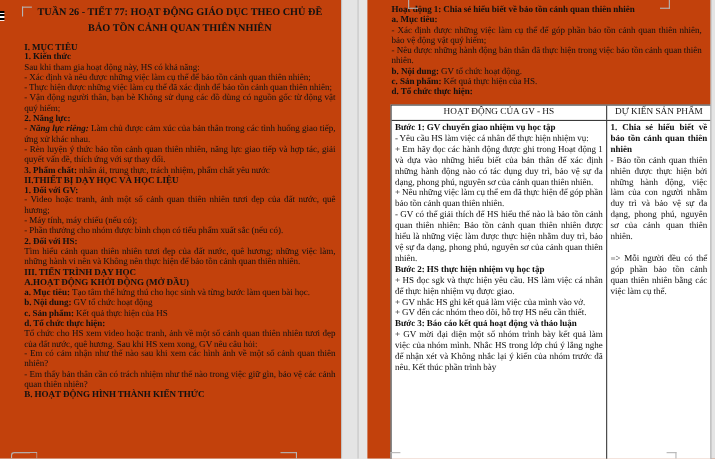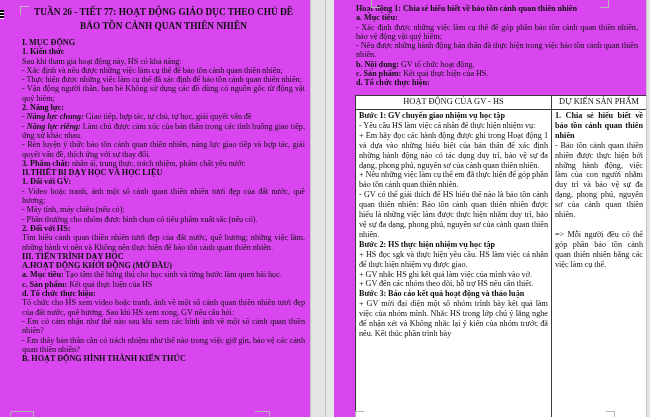--- a/index.html
+++ b/index.html
@@ -4,21 +4,21 @@
 <style>
   html,body{margin:0;padding:0;}
   body{
     position:relative;
     width:650px;height:417px;
     overflow:hidden;
     background:#e6e6e6;
     font-family:"Liberation Serif","DejaVu Serif",serif;
     color:#111;
   }
-  .page{position:absolute;top:0;height:417px;background:#d946ef;}
+  .page{position:absolute;top:0;height:417px;background:#c2410c;}
   #page1{left:0;width:310px;}
   #page2{left:334px;width:320px;}
   .page-gap{
     position:absolute;top:0;left:310px;width:16px;height:417px;
     background:#e4e4e4;
     border-left:1px solid #c3c3c3;border-right:1px solid #c3c3c3;
     box-sizing:border-box;
   }
   .right-edge{
     position:absolute;top:0;left:646px;width:4px;height:417px;
@@ -78,41 +78,41 @@
 </head>
 <body>
 
 <div class="page" id="page1">
   <div class="content" id="content1">
     <div class="title-block">
       <p class="doc-title">TUẦN 26 - TIẾT 77: HOẠT ĐỘNG GIÁO DỤC THEO CHỦ ĐỀ</p>
       <p class="doc-title">BẢO TỒN CẢNH QUAN THIÊN NHIÊN</p>
     </div>
     <div>
-        <p class="para"><span class="b">I. MỤC ĐỘNG</span></p>
+        <p class="para"><span class="b">I. MỤC TIÊU</span></p>
         <p class="para"><span class="b">1. Kiến thức</span></p>
         <p class="para"><span>Sau khi tham gia hoạt động này, HS có khả năng:</span></p>
         <p class="para"><span>- Xác định và nêu được những việc làm cụ thể để bảo tồn cảnh quan thiên nhiên;</span></p>
         <p class="para"><span>- Thực hiện được những việc làm cụ thể đã xác định để bảo tồn cảnh quan thiên nhiên;</span></p>
         <p class="para"><span>- Vận động người thân, bạn bè Không sử dụng các đồ dùng có nguồn gốc từ động vật quý hiếm;</span></p>
         <p class="para"><span class="b">2. Năng lực:</span></p>
-        <p class="para"><span>- </span><span class="bi">Năng lực chung:</span><span> Giao tiếp, hợp tác, tự chủ, tự học, giải quyết vấn đề</span></p>
         <p class="para"><span>- </span><span class="bi">Năng lực riêng:</span><span> Làm chủ được cảm xúc của bản thân trong các tình huống giao tiếp, ứng xử khác nhau.</span></p>
         <p class="para"><span>- Rèn luyện ý thức bảo tồn cảnh quan thiên nhiên, năng lực giao tiếp và hợp tác, giải quyết vấn đề, thích ứng với sự thay đổi.</span></p>
         <p class="para"><span class="b">3. Phẩm chất:</span><span> nhân ái, trung thực, trách nhiệm, phẩm chất yêu nước</span></p>
         <p class="para"><span class="b">II.THIẾT BỊ DẠY HỌC VÀ HỌC LIỆU</span></p>
         <p class="para"><span class="b">1. Đối với GV:</span></p>
         <p class="para"><span>- Video hoặc tranh, ảnh một số cảnh quan thiên nhiên tươi đẹp của đất nước, quê hương;</span></p>
         <p class="para"><span>- Máy tính, máy chiếu (nếu có);</span></p>
         <p class="para"><span>- Phần thưởng cho nhóm được bình chọn có tiểu phẩm xuất sắc (nếu có).</span></p>
         <p class="para"><span class="b">2. Đối với HS:</span></p>
         <p class="para"><span>Tìm hiểu cảnh quan thiên nhiên tươi đẹp của đất nước, quê hương; những việc làm, những hành vi nên và Không nên thực hiện để bảo tồn cảnh quan thiên nhiên.</span></p>
         <p class="para"><span class="b">III. TIẾN TRÌNH DẠY HỌC</span></p>
         <p class="para"><span class="b">A.HOẠT ĐỘNG KHỞI ĐỘNG (MỞ ĐẦU)</span></p>
         <p class="para"><span class="b">a. Mục tiêu:</span><span> Tạo tâm thế hứng thú cho học sinh và từng bước làm quen bài học.</span></p>
+        <p class="para"><span class="b">b. Nội dung:</span><span> GV tổ chức hoạt động</span></p>
         <p class="para"><span class="b">c. Sản phẩm:</span><span> Kết quả thực hiện của HS</span></p>
         <p class="para"><span class="b">d. Tổ chức thực hiện:</span></p>
         <p class="para"><span>Tổ chức cho HS xem video hoặc tranh, ảnh về một số cảnh quan thiên nhiên tươi đẹp của đất nước, quê hương. Sau khi HS xem xong, GV nêu câu hỏi:</span></p>
         <p class="para"><span>- Em có cảm nhận như thế nào sau khi xem các hình ảnh về một số cảnh quan thiên nhiên?</span></p>
         <p class="para"><span>- Em thấy bản thân cần có trách nhiệm như thế nào trong việc giữ gìn, bảo vệ các cảnh quan thiên nhiên?</span></p>
         <p class="para"><span class="b">B. HOẠT ĐỘNG HÌNH THÀNH KIẾN THỨC</span></p>
       </div>
   </div>
 
   <div class="mark m-p1-topleft" style="left:20px;top:6px;position:absolute;"></div>

